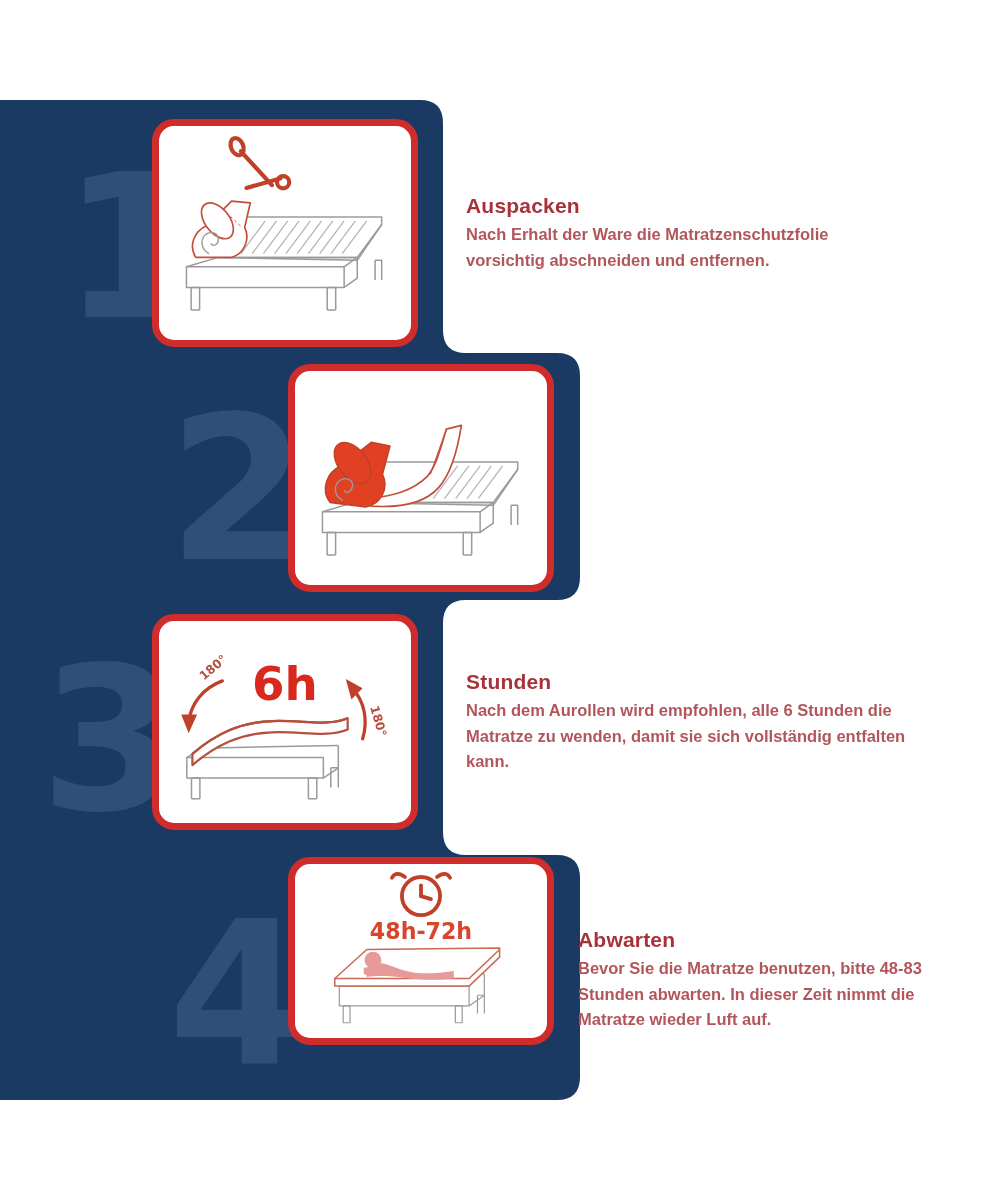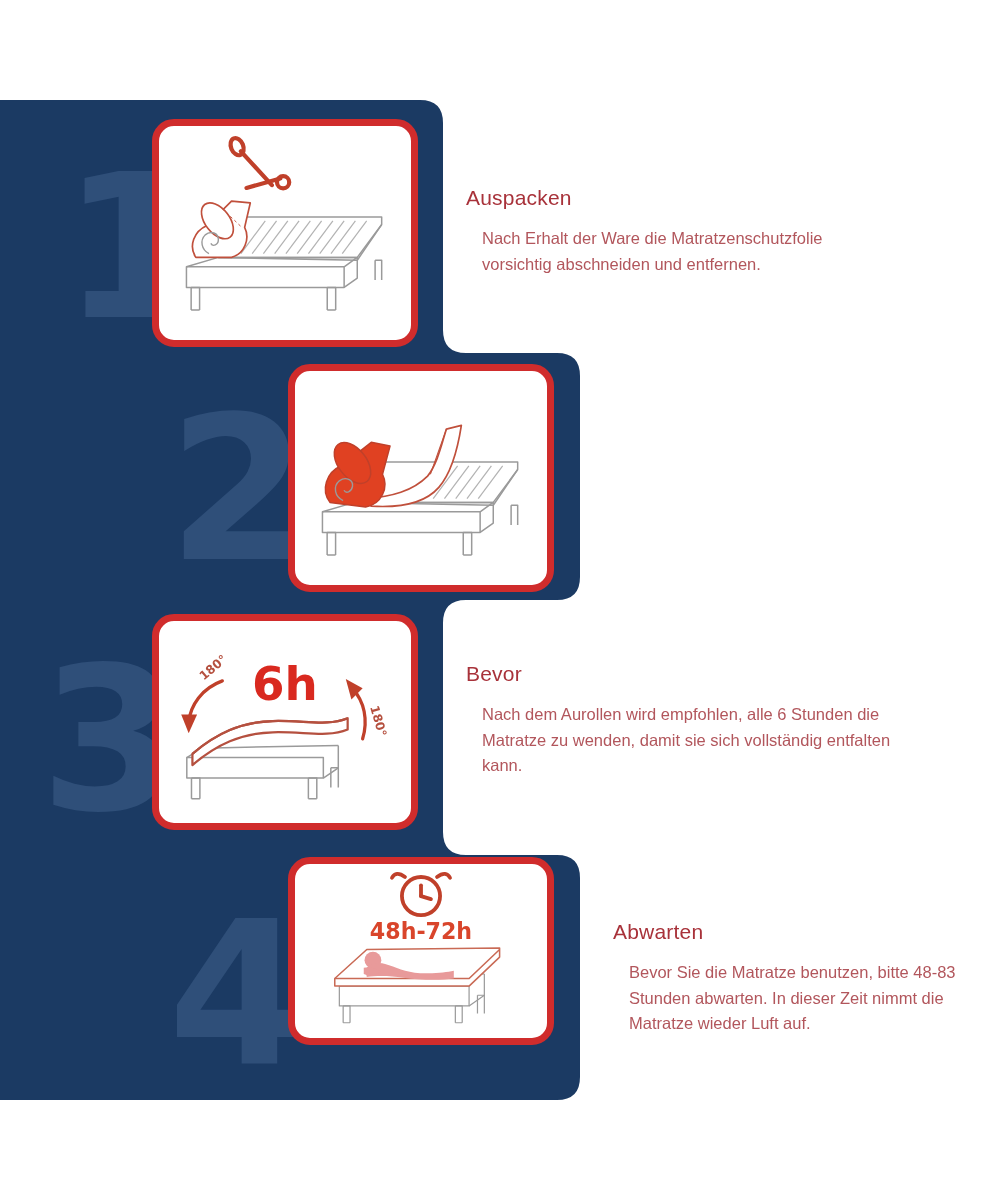--- a/index.html
+++ b/index.html
@@ -35,32 +35,32 @@
     border:7px solid #d02c2c;
     border-radius:22px;
     box-sizing:border-box;
     overflow:hidden;
   }
   .card svg{display:block;width:100%;height:100%;}
 
   
   .txt{position:absolute;}
   .txt h3{
-    margin:0 0 4px 0;
+    margin:8px 0 4px 0;
     font-size:21px;
-    font-weight:normal;
+    font-weight:bold;
     color:#a8323a;
     letter-spacing:.2px;
   }
   .txt p{
-    margin:16px;
+    margin:0;
     font-size:16.5px;
     line-height:1.55;
     color:#b2565c;
-    font-weight:400;
+    font-weight:700;
   }
 </style>
 </head>
 <body>
 
 <div id="stage">
 
   <svg class="navy-shape" viewBox="0 0 1000 1200" preserveAspectRatio="none">
     <path d="
       M 0,100
@@ -201,21 +201,21 @@
 
       <g fill="none" stroke="#c0402a" stroke-width="3.5" stroke-linecap="round">
         <path d="M216,126 C222,106 218,86 205,72"></path>
       </g>
       <path d="M198,62 L216,72 L204,84 Z" fill="#c0402a"></path>
       <text x="224" y="92" font-family="DejaVu Sans, Liberation Sans, sans-serif" font-size="13" font-weight="bold" fill="#b5503f" transform="rotate(74 224 92)">180°</text>
     </svg>
   </div>
 
   <div class="txt" style="left:466px;top:662px;width:460px;">
-    <h3>Bevor</h3>
+    <h3>Stunden</h3>
     <p>Nach dem Aurollen wird empfohlen, alle 6 Stunden die Matratze zu wenden, damit sie sich vollständig entfalten kann.</p>
   </div>
 
   <div class="card" style="left:288px;top:857px;width:266px;height:188px;">
     <svg viewBox="0 0 266 228">
 
       <g fill="none" stroke="#c0402a" stroke-width="5" stroke-linecap="round">
         <circle cx="133" cy="42" r="25"></circle>
         <path d="M133,42 L133,28"></path>
         <path d="M133,42 L146,46"></path>
@@ -240,18 +240,18 @@
       <g fill="#e89a9a">
         <circle cx="70" cy="126" r="11"></circle>
         <path d="M60,139 C64,131 76,128 86,131 C100,135 112,142 132,143
                  C152,144 166,142 176,140 L176,150 C156,153 132,152 110,149
                  C92,146 74,146 62,148 Z"></path>
         <path d="M58,136 C66,134 74,136 80,141 C74,146 64,147 58,144 Z"></path>
       </g>
     </svg>
   </div>
 
-  <div class="txt" style="left:613px;top:920px;width:360px;">
+  <div class="txt" style="left:578px;top:920px;width:360px;">
     <h3>Abwarten</h3>
     <p>Bevor Sie die Matratze benutzen, bitte 48-83 Stunden abwarten. In dieser Zeit nimmt die Matratze wieder Luft auf.</p>
   </div>
 
 </div>
 
 </body></html>

